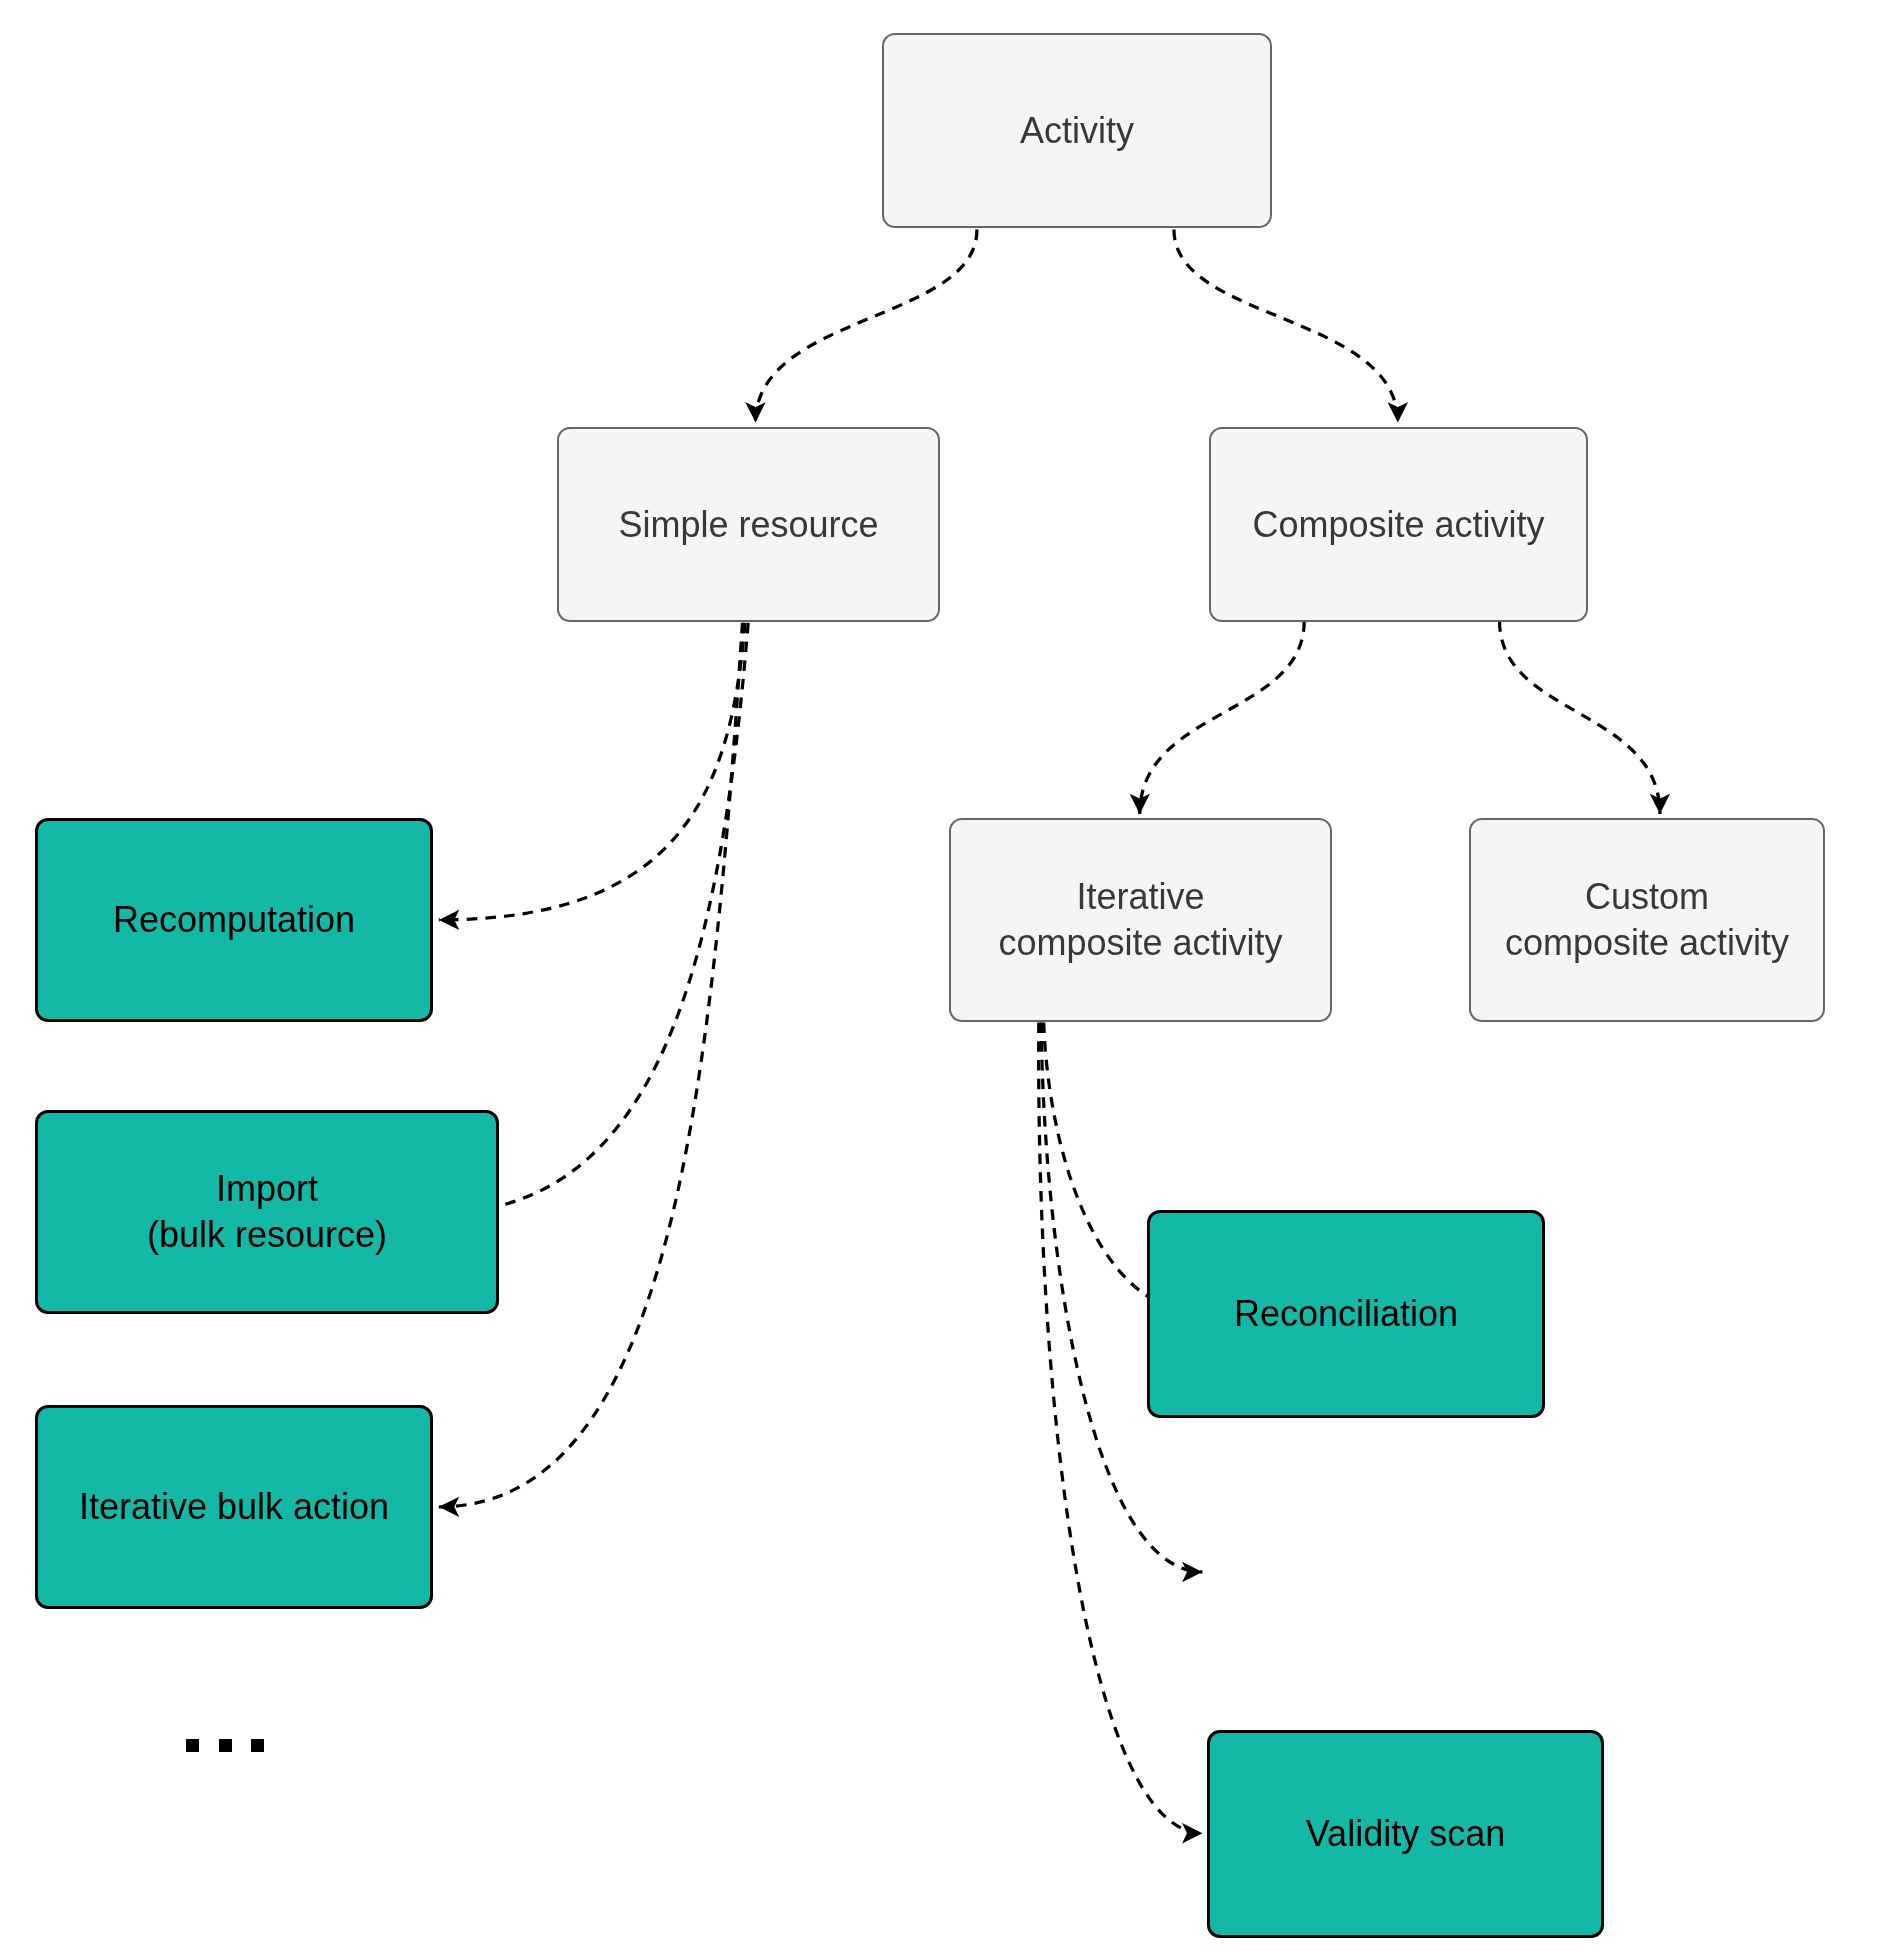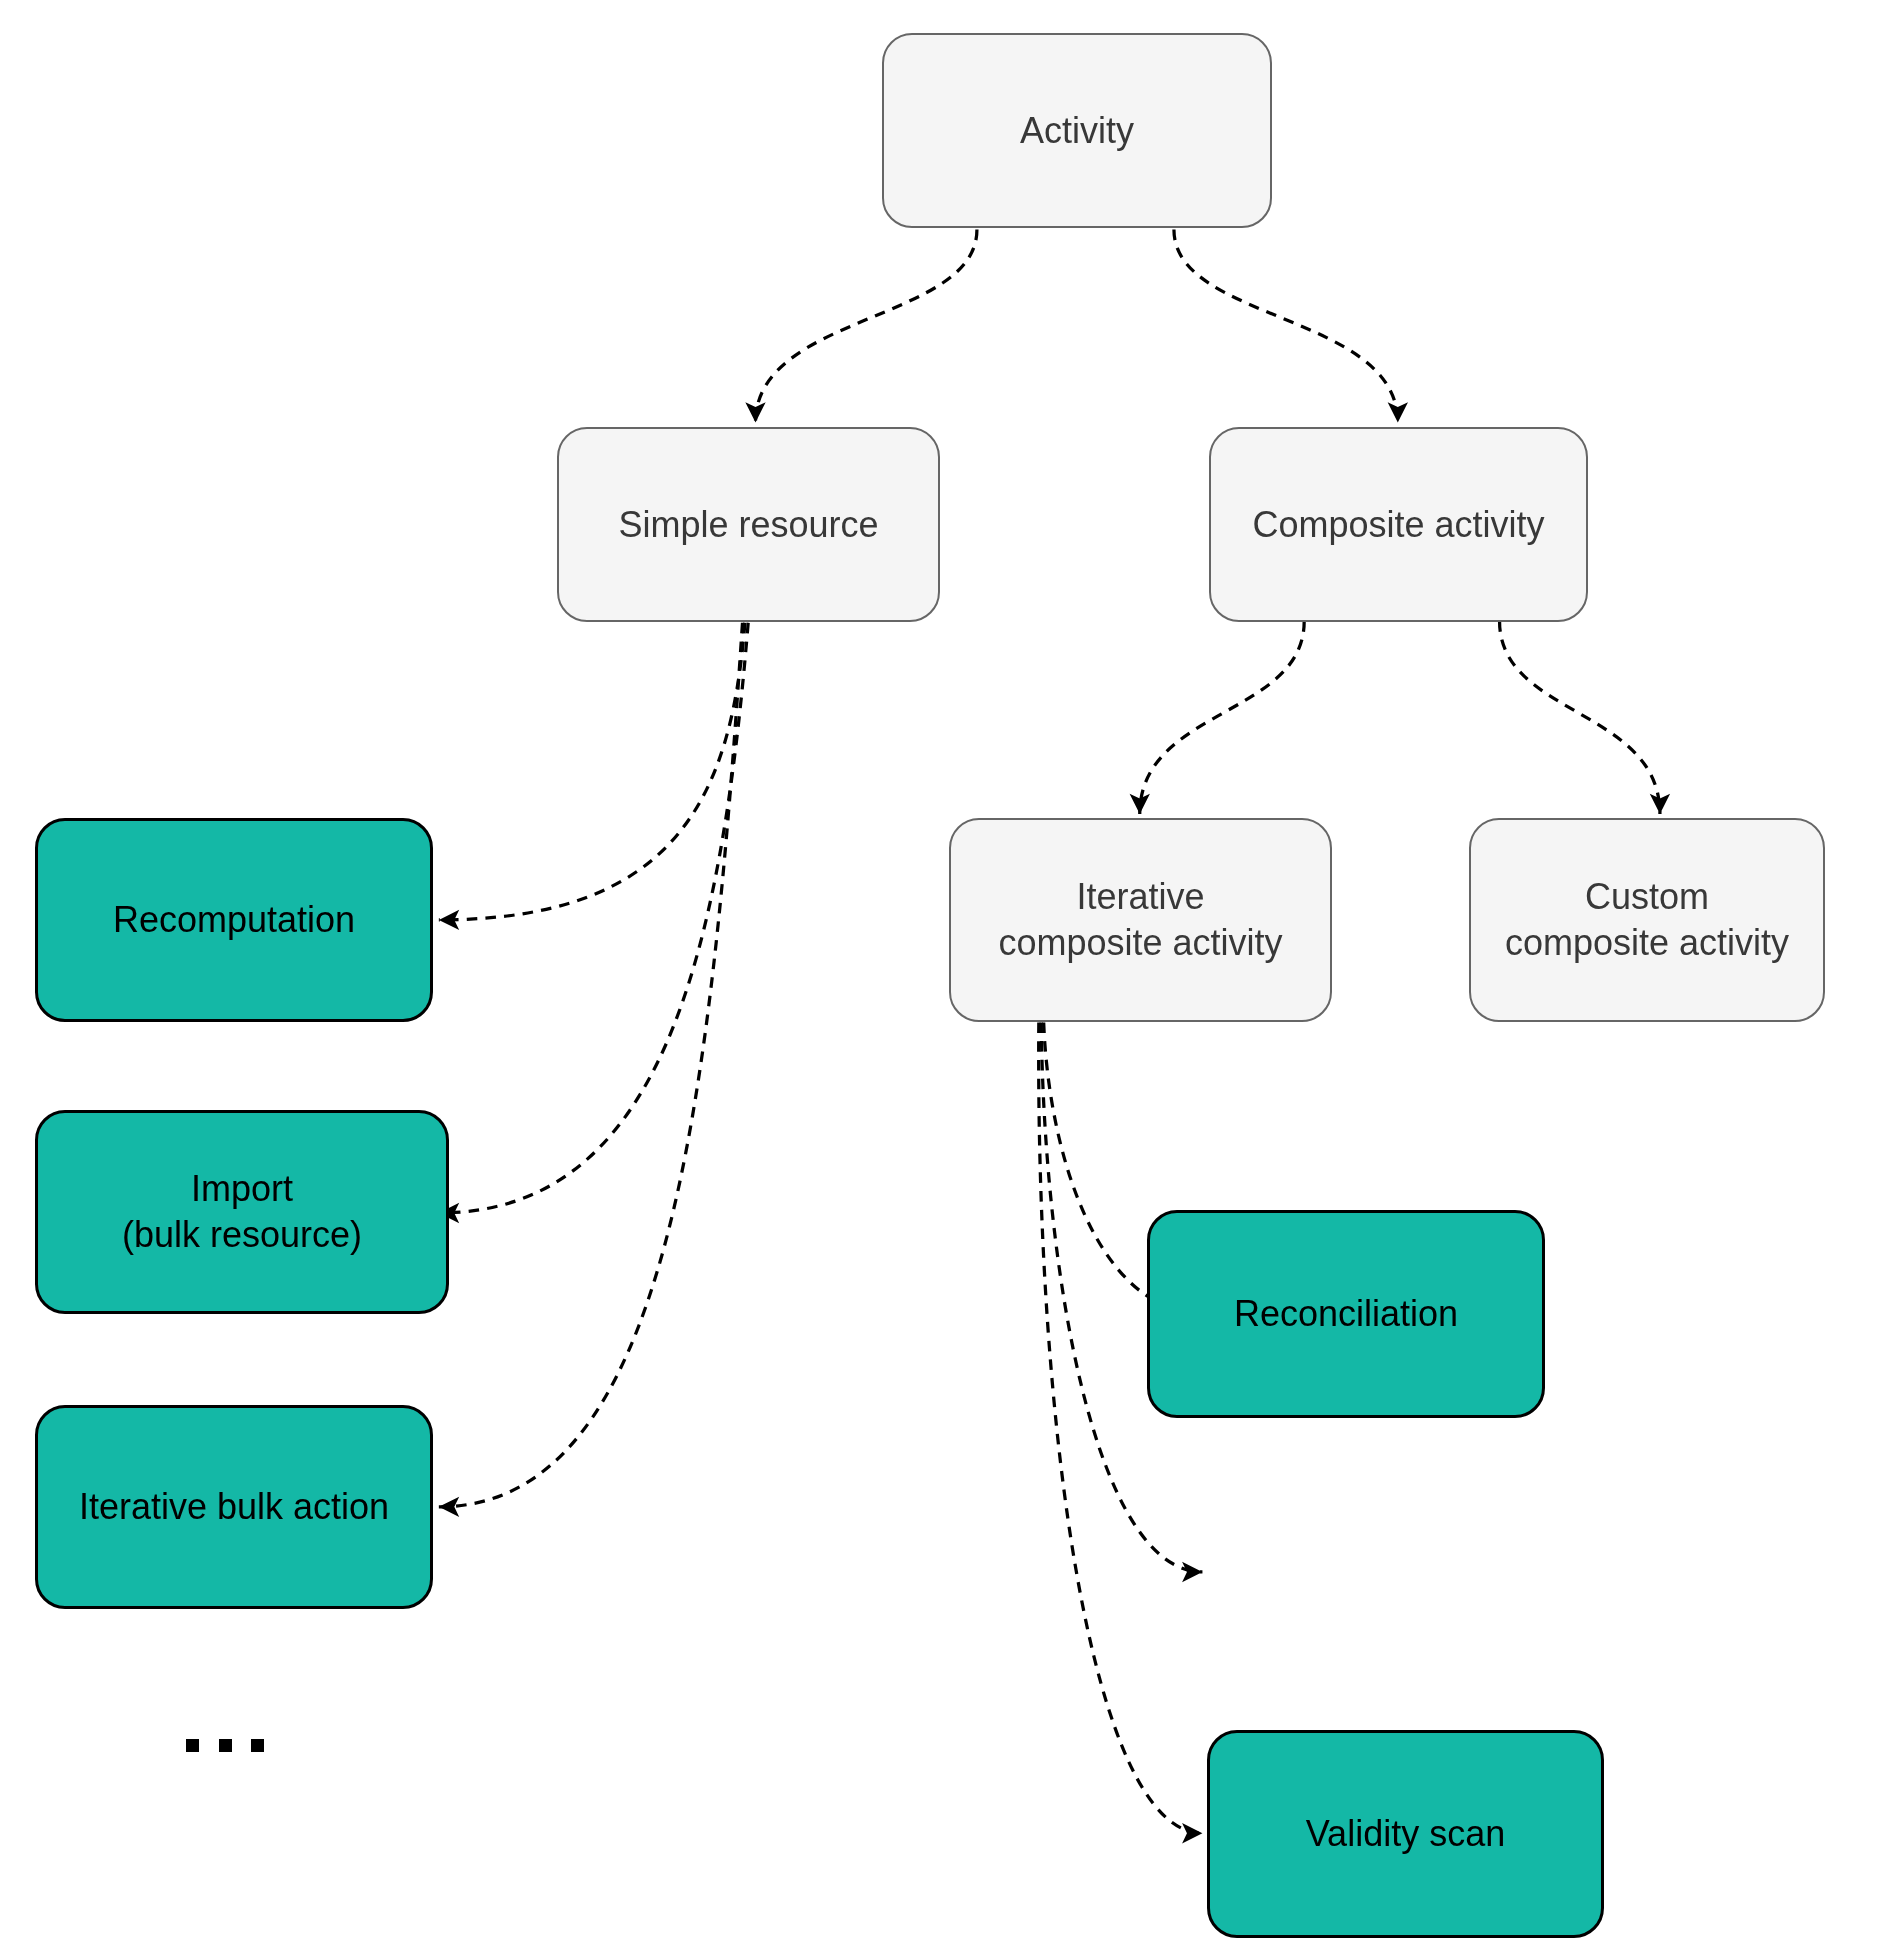--- a/index.html
+++ b/index.html
@@ -29,21 +29,21 @@
     stroke-dasharray: 13 10;
     marker-end: url(#arw);
   }
   .node {
     position: absolute;
     box-sizing: border-box;
     display: flex;
     align-items: center;
     justify-content: center;
     text-align: center;
-    border-radius: 30px;
+    border-radius: 13px;
     font-size: 36px;
     line-height: 1.27;
   }
   .node.branch {
     background: #f5f5f5;
     border: 2.4px solid #666666;
     color: #383838;
   }
   .node.leaf {
     background: #14b8a6;
@@ -119,21 +119,21 @@
       <span class="ln">composite activity</span>
     </div>
   </div>
 
   <div class="node leaf" style="left:35px;top:818px;width:398px;height:204px">
     <div class="label">
       <span class="ln">Recomputation</span>
     </div>
   </div>
 
-  <div class="node leaf" style="left:35px;top:1110px;width:414px;height:204px">
+  <div class="node leaf" style="left:35px;top:1110px;width:464px;height:204px">
     <div class="label">
       <span class="ln">Import</span>
       <span class="ln">(bulk resource)</span>
     </div>
   </div>
 
   <div class="node leaf" style="left:35px;top:1405px;width:398px;height:204px">
     <div class="label">
       <span class="ln">Iterative bulk action</span>
     </div>

